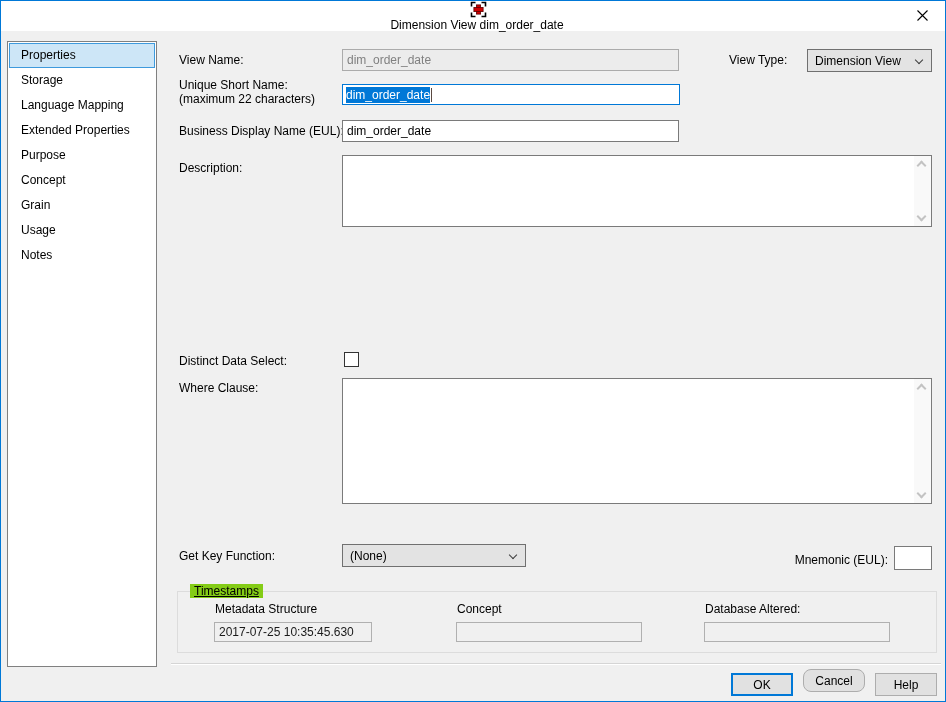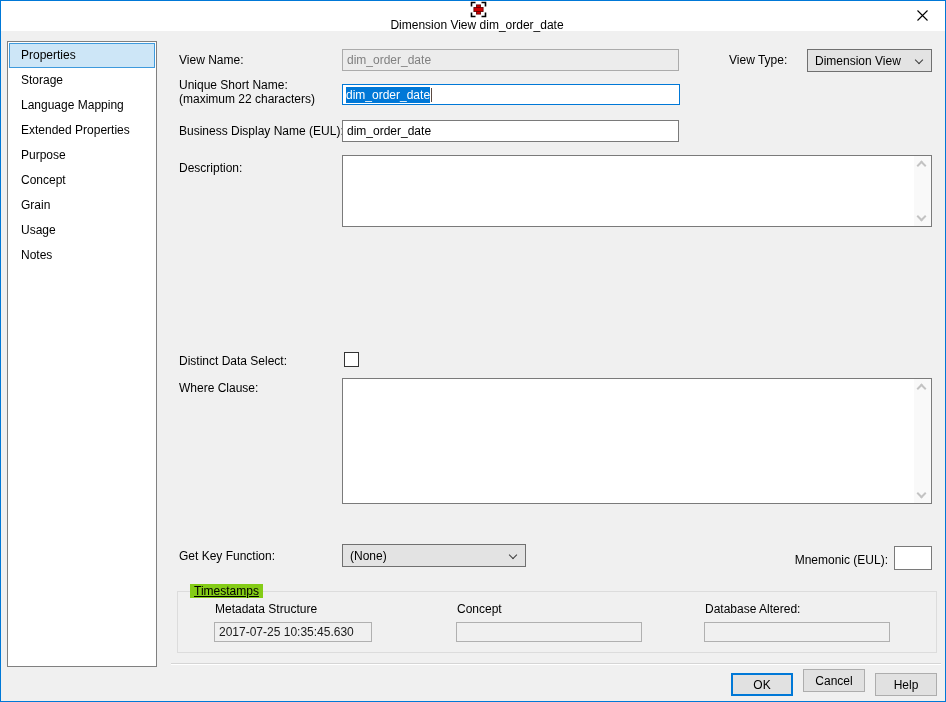--- a/index.html
+++ b/index.html
@@ -202,16 +202,16 @@
     <div class="lbl" style="left:279px; top:10px;">Concept</div>
     <input class="txt stamp" style="left: 278px; top: 30px; width: 186px; height: 20px;" readonly="" value="">
 
     <div class="lbl" style="left:527px; top:10px;">Database Altered:</div>
     <input class="txt stamp" style="left: 526px; top: 30px; width: 186px; height: 20px;" readonly="" value="">
   </div>
 
   <div class="divider" style="left:170px; top:662px; width:770px;"></div>
 
   <div class="btn default" style="left:730px; top:672px;">OK</div>
-  <div class="btn" style="left:802px; top:668px;">Cancel</div>
+  <div class="btn" style="left:802px; top:668px;border-radius:8px;">Cancel</div>
   <div class="btn" style="left:874px; top:672px;">Help</div>
 
 </div>
 
 </body></html>

